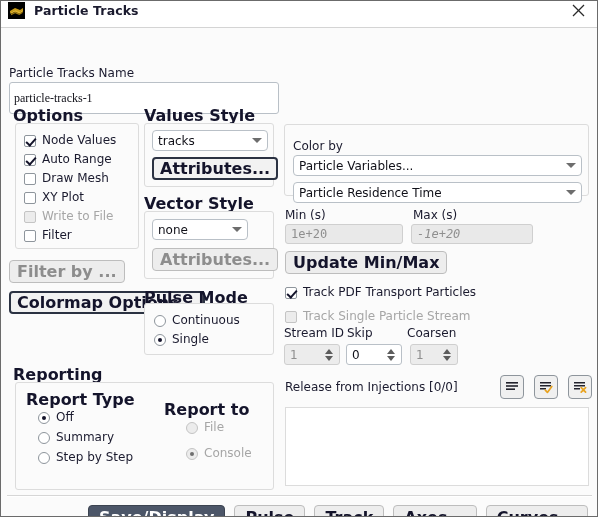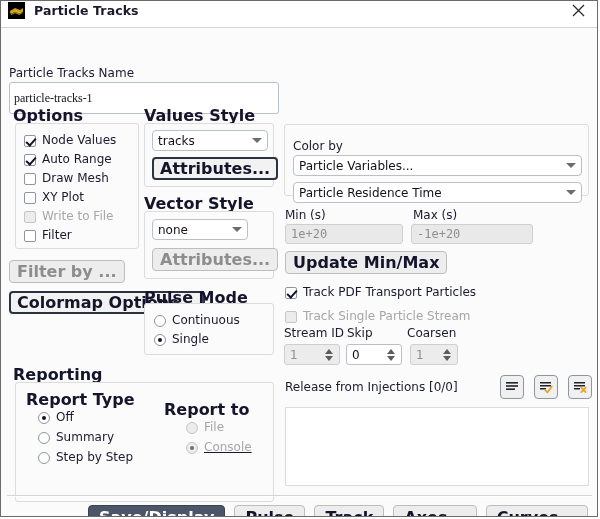--- a/index.html
+++ b/index.html
@@ -387,21 +387,21 @@
       </div>
     </div>
 
     <div class="abs" style="left:284px; top:180px;">
       <div class="field-label">Min (s)</div>
     </div>
     <div class="abs" style="left:412px; top:180px;">
       <div class="field-label">Max (s)</div>
     </div>
     <div class="num-input abs" style="left:284px; top:196px; width:118px;">1e+20</div>
-    <div class="num-input abs" style="left:410px; top:196px; width:122px;">-1e+20</div>
+    <div class="num-input abs" style="left:410px; top:196px; width:122px;font-style:italic;">-1e+20</div>
 
     <button class="btn abs" style="left:284px; top:223px;">Update Min/Max</button>
 
     <div class="chk-row abs" style="left:284px; top:254px;">
       <span class="chk checked"></span>
       <span class="ctl-label">Track PDF Transport Particles</span>
     </div>
     <div class="chk-row abs" style="left:284px; top:278px;">
       <span class="chk disabled"></span>
       <span class="ctl-label disabled">Track Single Particle Stream</span>
@@ -435,21 +435,21 @@
       <span class="sv">1</span>
       <span class="arrows">
         <span class="ar-up"></span>
         <span class="ar-dn"></span>
       </span>
     </div>
 
     <div class="abs" style="left:12px; top:337px;">
       <div class="section-title">Reporting</div>
     </div>
-    <div class="group-box abs" style="left:14px; top:354px; width:259px; height:120px;">
+    <div class="group-box abs" style="left:14px; top:354px; width:259px; height:108px;">
 
       <div class="abs" style="left:10px; top:7px;">
         <div class="section-title">Report Type</div>
       </div>
       <div class="abs" style="left:22px; top:24px;">
         <div class="rad-row">
           <span class="rad checked"></span>
           <span class="ctl-label">Off</span>
         </div>
         <div class="rad-row" style="margin-top:3px;">
@@ -463,21 +463,21 @@
       </div>
 
       <div class="abs" style="left:148px; top:17px;">
         <div class="section-title">Report to</div>
       </div>
       <div class="abs" style="left:170px; top:34px;">
         <div class="rad-row">
           <span class="rad disabled"></span>
           <span class="ctl-label disabled">File</span>
         </div>
-        <div class="rad-row" style="margin-top:3px;text-decoration:underline;">
+        <div class="rad-row" style="margin-top:9px;">
           <span class="rad checked disabled"></span>
           <span class="ctl-label disabled">Console</span>
         </div>
       </div>
     </div>
 
     <div class="abs" style="left:284px; top:352px;">
       <div class="field-label">Release from Injections [0/0]</div>
     </div>
 

